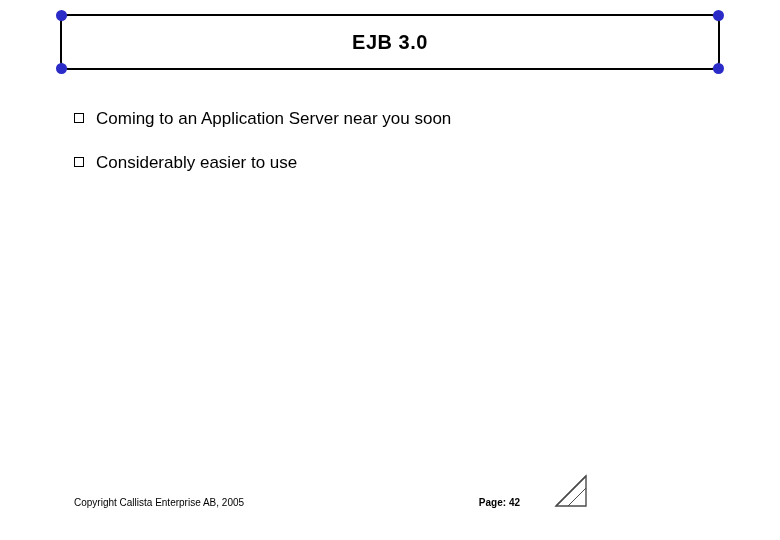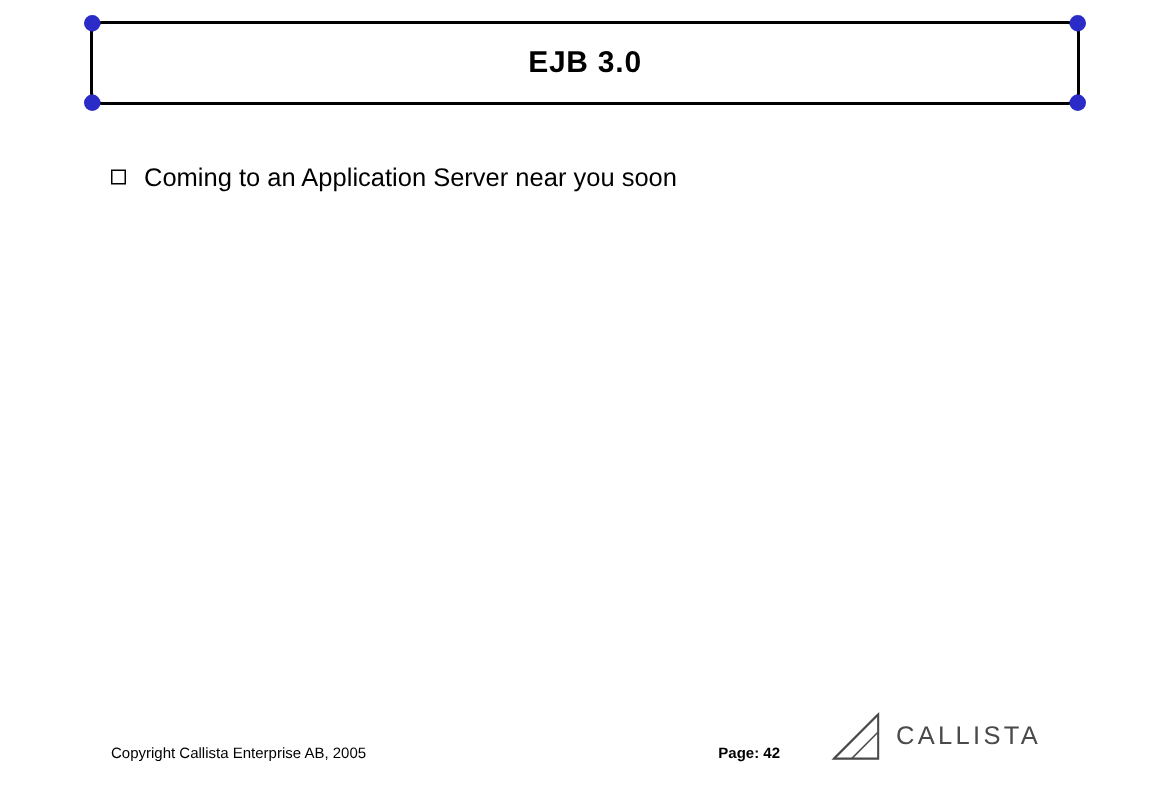--- a/index.html
+++ b/index.html
@@ -123,31 +123,34 @@
     <div class="dot bl"></div>
     <div class="dot br"></div>
     <div class="title-text">EJB 3.0</div>
   </div>
 
   <div class="bullets">
     <div class="bullet">
       <div class="bullet-marker"></div>
       <div class="bullet-text">Coming to an Application Server near you soon</div>
     </div>
+    <div class="bullet">
+      <div class="bullet-marker"></div>
+      <div class="bullet-text">Considerably easier to use</div>
+    </div>
   </div>
 
   <div class="footer">
     <div class="copyright">Copyright Callista Enterprise AB, 2005</div>
     <div class="page">
       <span>Page:</span>
       <span>42</span>
     </div>
     <div class="logo">
       <svg width="38" height="34" viewBox="0 0 38 34">
         <polygon points="32,2 32,32 2,32" fill="none" stroke="#4a4a4a" stroke-width="1.4"></polygon>
         <line x1="2" y1="32" x2="32" y2="2" stroke="#4a4a4a" stroke-width="1.4"></line>
         <line x1="14" y1="32" x2="32" y2="14" stroke="#4a4a4a" stroke-width="1"></line>
       </svg>
-      <div class="logo-text">CALLISTA</div>
     </div>
   </div>
 
 </div>
 
 </body></html>

